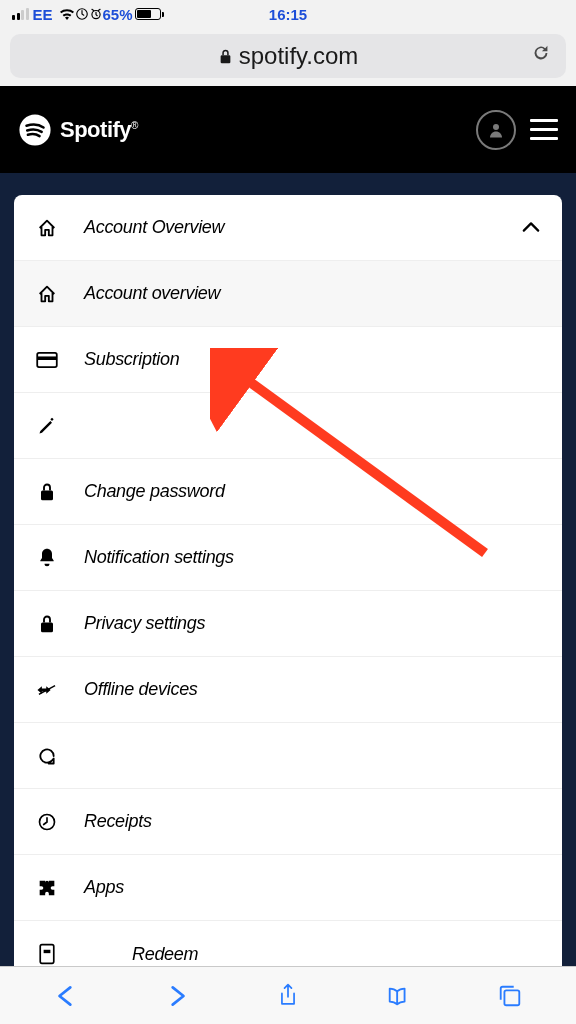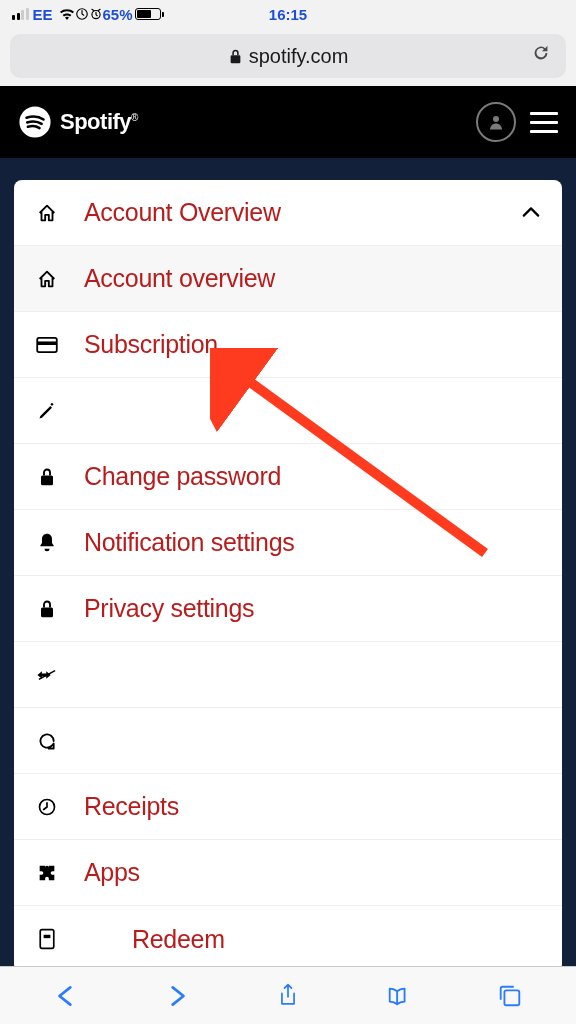--- a/index.html
+++ b/index.html
@@ -12,38 +12,38 @@
 .sb1 { height: 5px; } .sb2 { height: 7px; } .sb3 { height: 10px; } .sb4 { height: 12px; }
 .wifi-icon { width: 16px; height: 12px; margin-left: 2px; }
 .status-center { position: absolute; left: 50%; transform: translateX(-50%); }
 .status-right { display: flex; align-items: center; }
 .battery { display: inline-flex; align-items: center; margin-left: 2px; }
 .battery-body { width: 26px; height: 12px; border: 1.5px solid #000; border-radius: 3px; position: relative; }
 .battery-fill { position: absolute; left: 1px; top: 1px; bottom: 1px; width: 60%; background: #000; border-radius: 1px; }
 .battery-tip { width: 2px; height: 5px; background: #000; margin-left: 1px; border-radius: 0 1px 1px 0; }
 .addr-row { padding: 6px 10px 8px; }
 .addr-bar { background: #e5e5e7; border-radius: 10px; height: 44px; display: flex; align-items: center; justify-content: center; position: relative; color: #1a1a1a; }
-.addr-text { display: flex; align-items: center; gap: 6px; font-size: 20px; text-align: center; }
+.addr-text { display: flex; align-items: center; gap: 6px; font-size: 24px; text-align: center; }
 .reload-icon { position: absolute; right: 14px; top: 50%; transform: translateY(-50%); font-size: 22px; color: #4a4a4a; }
-.spotify-header { background: #000; color: #fff; height: 72px; display: flex; align-items: center; padding: 0 18px; }
+.spotify-header { background: #000; color: #fff; height: 87px; display: flex; align-items: center; padding: 0 18px; }
 .spotify-logo { display: flex; align-items: center; gap: 8px; flex: 1; }
 .spotify-mark { width: 34px; height: 34px; }
 .spotify-word { font-size: 22px; font-weight: 700; letter-spacing: -0.5px; }
 .spotify-reg { font-size: 10px; vertical-align: super; font-weight: 400; }
 .profile-circle { width: 40px; height: 40px; border: 2px solid #7a7a7a; border-radius: 50%; display: flex; align-items: center; justify-content: center; margin-right: 14px; }
 .profile-svg { width: 18px; height: 18px; fill: #7a7a7a; }
 .hamburger { display: flex; flex-direction: column; gap: 6px; cursor: pointer; }
 .hamburger span { width: 28px; height: 3px; background: #fff; border-radius: 1px; }
 .page-body { background: #12203a; padding: 22px 14px 0; height: calc(1024px - 28px - 58px - 72px - 58px); overflow: hidden; }
 .menu-card { background: #fff; border-radius: 8px; overflow: hidden; }
 .menu-item { display: flex; align-items: center; height: 66px; padding: 0 22px; border-bottom: 1px solid #eee; cursor: pointer; position: relative; }
 .menu-item:last-child { border-bottom: none; gap: 48px; }
 .menu-item.selected { background: #f7f7f7; }
 .menu-icon { width: 22px; height: 22px; margin-right: 26px; display: flex; align-items: center; justify-content: center; flex-shrink: 0; }
-.menu-label { font-size: 25px; font-weight: 400; color: #b91c1c; letter-spacing: -0.3px; }
+.menu-label { font-size: 18px; font-weight: 400; color: #000000; letter-spacing: -0.3px; font-style: italic; }
 .menu-header .menu-label { font-weight: 400; }
 .chevron { position: absolute; right: 22px; top: 50%; transform: translateY(-50%); }
 .arrow-overlay { position: absolute; pointer-events: none; z-index: 50; }
 .bottom-toolbar { position: absolute; bottom: 0; left: 0; right: 0; height: 58px; background: #f8f8f8; border-top: 0.5px solid #c9c9c9; display: flex; align-items: center; justify-content: space-around; padding: 0 10px; }
 .tb-btn { width: 56px; height: 40px; display: flex; align-items: center; justify-content: center; }
 .tb-btn svg { width: 26px; height: 26px; }
 </style>
 </head>
 <body>
 
@@ -190,20 +190,21 @@
       <span class="menu-label">Privacy settings</span>
     </div>
 
     <div class="menu-item">
       <span class="menu-icon">
           <svg width="24" height="14" viewBox="0 0 30 16">
             <path d="M2 8l6-5v3h6V3l6 5-6 5v-3H8v3L2 8z" fill="#000"></path>
             <line x1="4" y1="14" x2="26" y2="2" stroke="#000" stroke-width="2"></line>
           </svg>
         </span>
+      <span class="menu-label">Offline devices</span>
     </div>
 
     <div class="menu-item">
       <span class="menu-icon">
           <svg width="20" height="20" viewBox="0 0 24 24">
             <path d="M20 12a8 8 0 10-2.7 6L20 15v6h-6" fill="none" stroke="#000" stroke-width="2.2" stroke-linecap="round" stroke-linejoin="round"></path>
           </svg>
         </span>
     </div>
 

